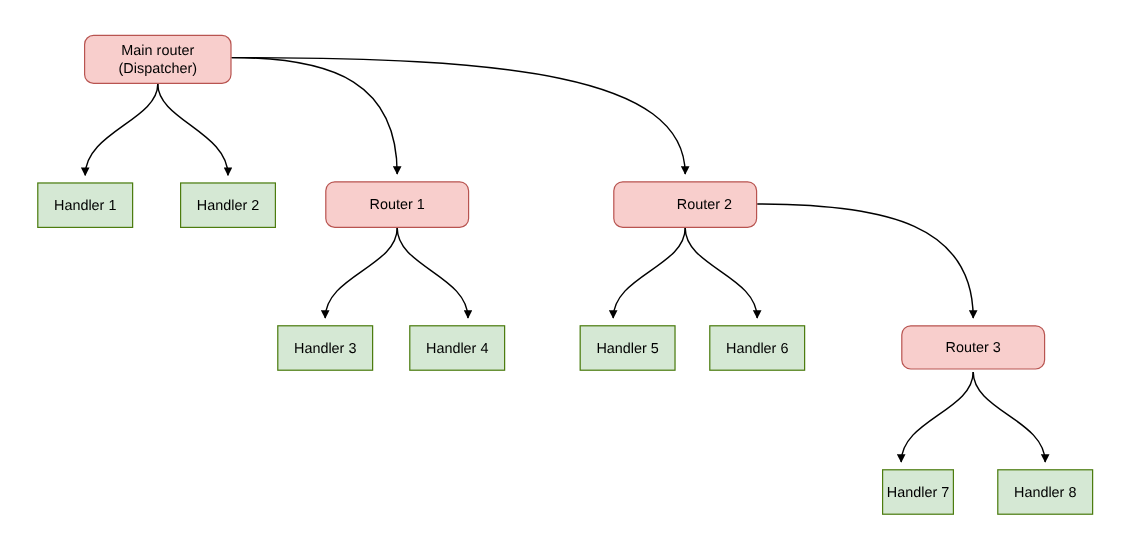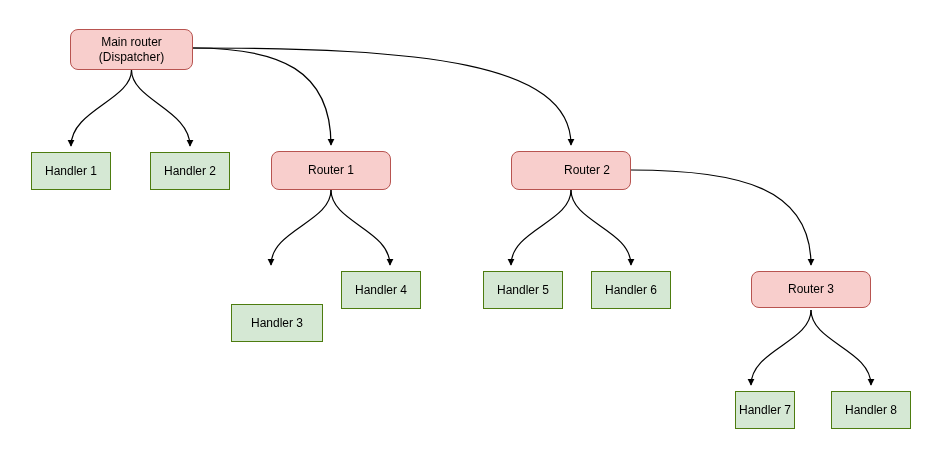--- a/index.html
+++ b/index.html
@@ -72,21 +72,21 @@
       </g>
   </svg>
 
   <div id="node-layer">
       <div class="node router" style="left: 70px; top: 29px; width: 123px; height: 41px;"><span>Main router
 (Dispatcher)</span></div>
       <div class="node handler" style="left: 31px; top: 152px; width: 80px; height: 38px;"><span>Handler 1</span></div>
       <div class="node handler" style="left: 150px; top: 152px; width: 80px; height: 38px;"><span>Handler 2</span></div>
       <div class="node router" style="left: 271px; top: 151px; width: 120px; height: 39px;"><span>Router 1</span></div>
       <div class="node router" style="left: 511px; top: 151px; width: 120px; height: 39px; padding-left: 32px;"><span>Router 2</span></div>
-      <div class="node handler" style="left: 231px; top: 271px; width: 92px; height: 38px; margin-top: 33px;"><span>Handler 3</span></div>
+      <div class="node handler" style="left: 231px; top: 271px; width: 80px; height: 38px;"><span>Handler 3</span></div>
       <div class="node handler" style="left: 341px; top: 271px; width: 80px; height: 38px;"><span>Handler 4</span></div>
       <div class="node handler" style="left: 471px; top: 271px; width: 80px; height: 38px; margin-left: 12px;"><span>Handler 5</span></div>
       <div class="node handler" style="left: 591px; top: 271px; width: 80px; height: 38px;"><span>Handler 6</span></div>
       <div class="node router" style="left: 751px; top: 271px; width: 120px; height: 37px;"><span>Router 3</span></div>
       <div class="node handler" style="left: 735px; top: 391px; width: 60px; height: 38px;"><span>Handler 7</span></div>
       <div class="node handler" style="left: 831px; top: 391px; width: 80px; height: 38px;"><span>Handler 8</span></div>
     </div>
 
 </div>
 

